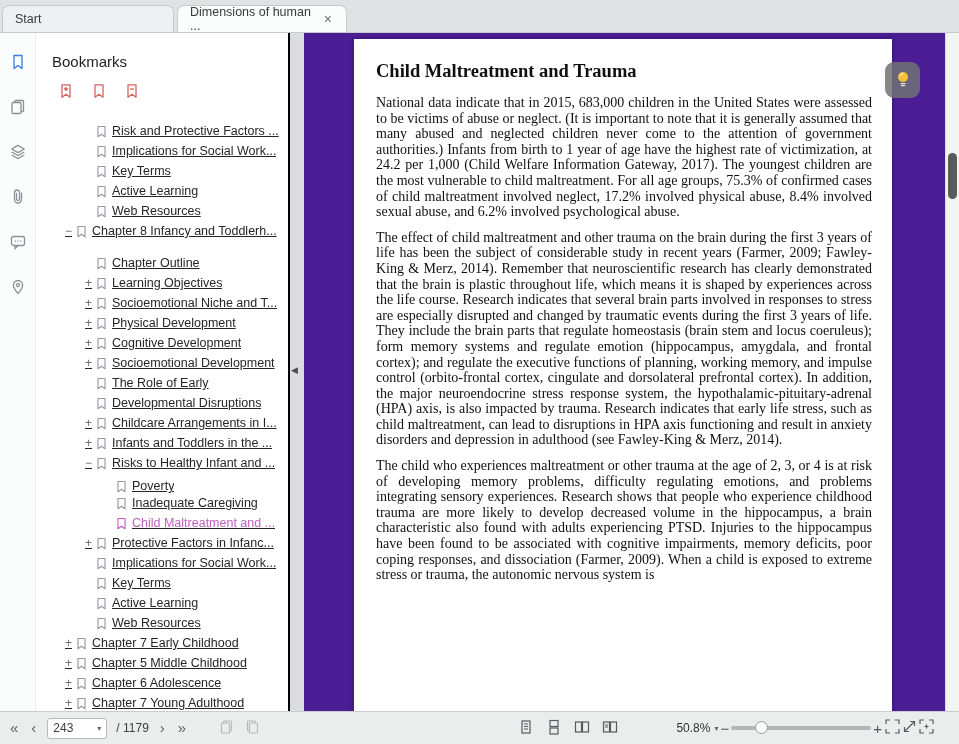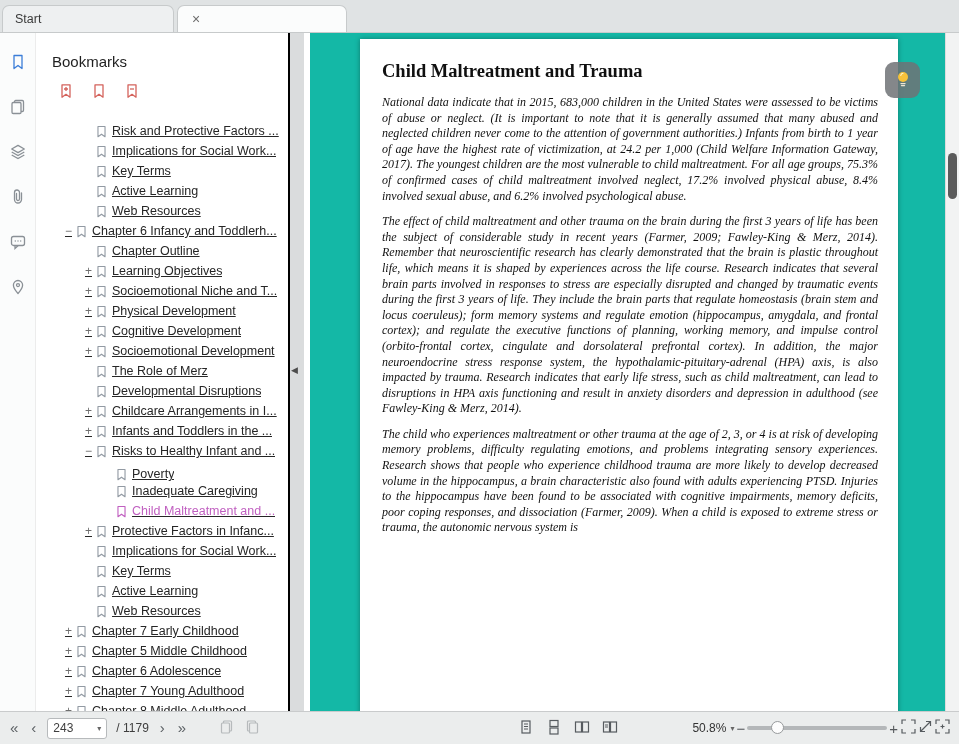--- a/index.html
+++ b/index.html
@@ -36,40 +36,40 @@
   .sel .bmwrap{color:var(--accent,#c05fc0);}
   .lbl{overflow:hidden;text-overflow:ellipsis;}
   .sel .lbl{color:var(--accent,#c05fc0);}
   .und .lbl{text-decoration:underline;}
 
   
   .splitter{flex:0 0 14px;background:#dadcdd;position:relative;}
   .collapse{position:absolute;top:332px;left:1px;font-size:9px;color:#4c4c4c;}
 
   
-  .pdf{flex:1;background:#14b8a6;position:relative;overflow:hidden;margin-left:6px;}
+  .pdf{flex:1;background:#4c1d95;position:relative;overflow:hidden;}
   .pdfpage{position:absolute;left:50px;top:6px;width:538px;height:694px;background:#fff;
            box-shadow:0 0 5px rgba(0,0,0,.35);box-sizing:border-box;padding:22px 20px 0 22px;
            font-family:"Liberation Serif",serif;color:#101010;}
   .page-title{font-size:18.5px;font-weight:bold;margin:0 0 13px 0;}
-  .page-body p{font-size:12px;line-height:15.6px;text-align:justify;margin:0 0 10px 0;font-style:italic;}
+  .page-body p{font-size:14px;line-height:15.6px;text-align:justify;margin:0 0 10px 0;}
   .page-num{position:absolute;bottom:9px;left:0;right:0;text-align:center;font-size:12.5px;}
 
   .bulb{position:absolute;top:29px;right:39px;width:35px;height:36px;border-radius:9px;
         background:rgba(110,114,118,.85);display:flex;align-items:center;justify-content:center;}
 
   .vscroll{position:absolute;top:0;bottom:0;right:0;width:13px;background:#f2f3f3;border-left:1px solid #dddddd;}
   .vthumb{position:absolute;top:120px;left:2px;right:2px;height:46px;background:#5b5b5b;border-radius:5px;}
 
   
   .sb{flex:0 0 32px;background:#ebeded;border-top:1px solid #c9cbcc;position:relative;font-size:12px;color:#3e3e3e;}
   .grp{position:absolute;top:0;height:100%;display:flex;align-items:center;}
   .sb-left{left:8px;gap:9px;}
   .sb-center{left:518px;gap:12px;}
-  .sb-right{right:8px;}
+  .sb-right{right:24px;}
   .nav{font-size:15px;color:#5c6165;line-height:16px;padding:0 2px;}
   .combo{width:60px;height:21px;background:#fff;border:1px solid #b7babc;border-radius:3px;
          display:flex;align-items:center;justify-content:space-between;padding:0 5px;box-sizing:border-box;}
   .caret{font-size:8px;color:#666;}
   .sbicon svg{stroke:#565b5f;fill:none;stroke-width:1.2;}
   .sbicon.dis svg{stroke:#b6babc;}
   .zoomcombo{display:flex;align-items:center;gap:4px;color:#333;}
   .zbtn{font-size:15px;color:#55595c;padding:0 2px;}
   .slider{width:140px;height:4px;background:#b4b7b9;border-radius:2px;position:relative;}
   .knob{position:absolute;top:-5px;left:24px;width:13px;height:13px;border-radius:50%;background:#fdfdfd;border:1px solid #979a9c;box-sizing:border-box;}
@@ -77,20 +77,21 @@
 </head>
 <body>
 
 <div class="app">
 
   <div class="tabbar">
     <div class="tab tab-start">
       <span>Start</span>
     </div>
     <div class="tab tab-doc">
+      <span>Dimensions of human ...</span>
       <span class="tab-close">×</span>
     </div>
   </div>
 
   <div class="content">
 
     <div class="iconstrip">
       <div class="tool active">
         <svg width="18" height="18" viewBox="0 0 18 18">
             <path d="M5 2.5 h8 v13 L9 12.4 5 15.5 Z" stroke-linejoin="round"></path>
@@ -198,23 +199,23 @@
             </span>
             <span class="lbl">Web Resources</span>
           </div>
           <div class="row" style="padding-left: 26px;">
             <span class="ex">−</span>
             <span class="bmwrap">
               <svg viewBox="0 0 14 14" width="13" height="13">
                 <path d="M3.2 1.6 h7.6 v11 L7 9.9 3.2 12.6 Z" fill="none" stroke="currentColor" stroke-width="1.2" stroke-linejoin="round"></path>
               </svg>
             </span>
-            <span class="lbl">Chapter 6 Infancy and Toddlerh...</span>
-          </div>
-          <div class="row" style="padding-left: 46px;">
+            <span class="lbl">Chapter 8 Infancy and Toddlerh...</span>
+          </div>
+          <div class="row" style="padding-left: 46px; margin-top: 12px;">
             <span class="ex"></span>
             <span class="bmwrap">
               <svg viewBox="0 0 14 14" width="13" height="13">
                 <path d="M3.2 1.6 h7.6 v11 L7 9.9 3.2 12.6 Z" fill="none" stroke="currentColor" stroke-width="1.2" stroke-linejoin="round"></path>
               </svg>
             </span>
             <span class="lbl">Chapter Outline</span>
           </div>
           <div class="row" style="padding-left: 46px;">
             <span class="ex">+</span>
@@ -261,21 +262,21 @@
             </span>
             <span class="lbl">Socioemotional Development</span>
           </div>
           <div class="row" style="padding-left: 46px;">
             <span class="ex"></span>
             <span class="bmwrap">
               <svg viewBox="0 0 14 14" width="13" height="13">
                 <path d="M3.2 1.6 h7.6 v11 L7 9.9 3.2 12.6 Z" fill="none" stroke="currentColor" stroke-width="1.2" stroke-linejoin="round"></path>
               </svg>
             </span>
-            <span class="lbl">The Role of Merz</span>
+            <span class="lbl">The Role of Early</span>
           </div>
           <div class="row" style="padding-left: 46px;">
             <span class="ex"></span>
             <span class="bmwrap">
               <svg viewBox="0 0 14 14" width="13" height="13">
                 <path d="M3.2 1.6 h7.6 v11 L7 9.9 3.2 12.6 Z" fill="none" stroke="currentColor" stroke-width="1.2" stroke-linejoin="round"></path>
               </svg>
             </span>
             <span class="lbl">Developmental Disruptions</span>
           </div>

